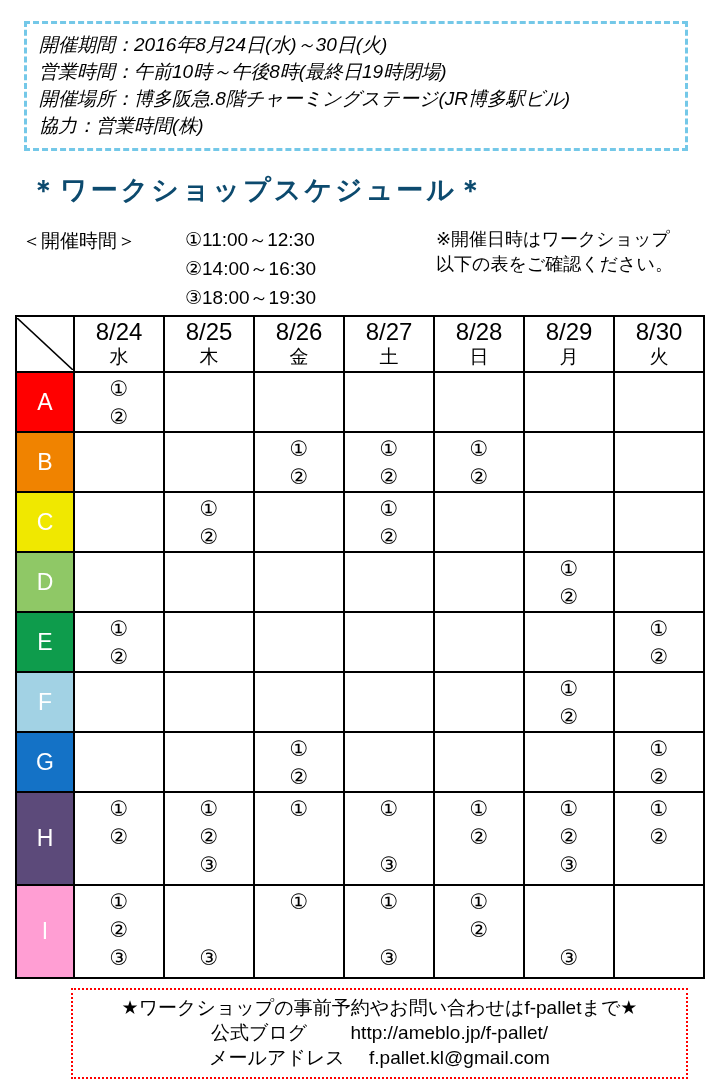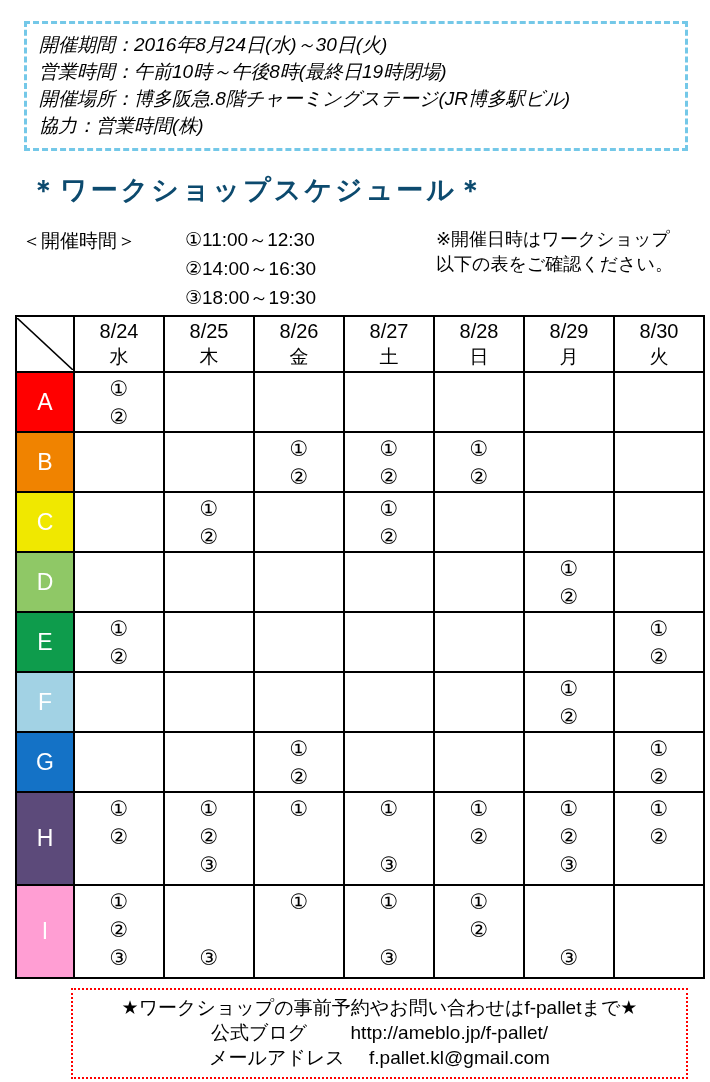--- a/index.html
+++ b/index.html
@@ -25,21 +25,21 @@
   .times-note div { line-height:25px; }
 
   table.schedule {
     position:absolute; left:15px; top:315px;
     border-collapse:collapse; table-layout:fixed;
   }
   .schedule th, .schedule td {
     border:2px solid #000; text-align:center; padding:0;
   }
   .schedule thead th { height:56px; font-weight:normal; vertical-align:middle; background:#fff; }
-  .hdate { font-size:20px; line-height:25px; }
+  .hdate { font-size:24px; line-height:25px; }
   .hday  { font-size:19px; line-height:25px; }
   .corner { position:relative; vertical-align:middle; }
   .corner svg { display:block; width:100%; height:52px; }
   .rowhead {
     color:#fff; font-size:23px; font-weight:normal; vertical-align:middle;
   }
   tr.r2 td, tr.r2 th.rowhead { height:60px; }
   tr.r3 td, tr.r3 th.rowhead { height:93px; }
   .schedule td { vertical-align:top; padding-top:2px; background:#fff; }
   .cline { font-size:21px; line-height:28px; height:28px; }

